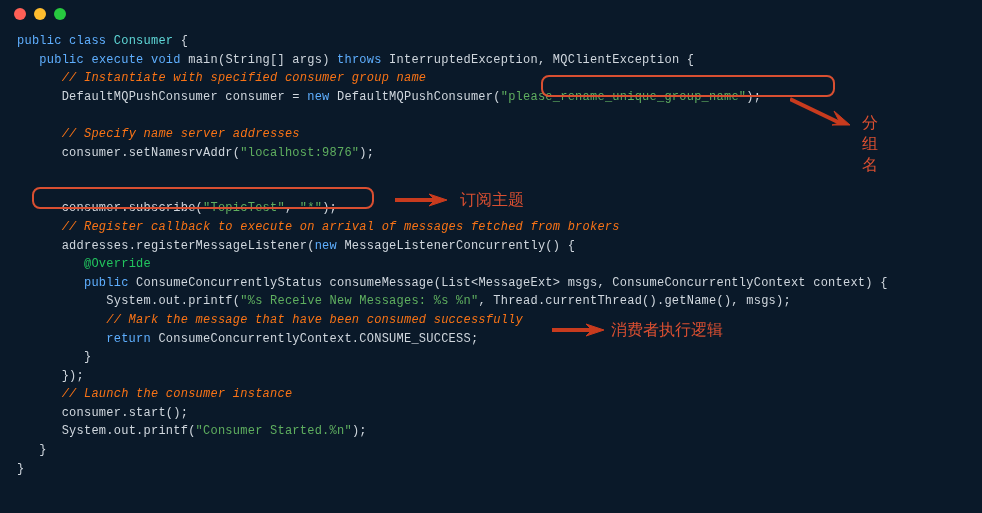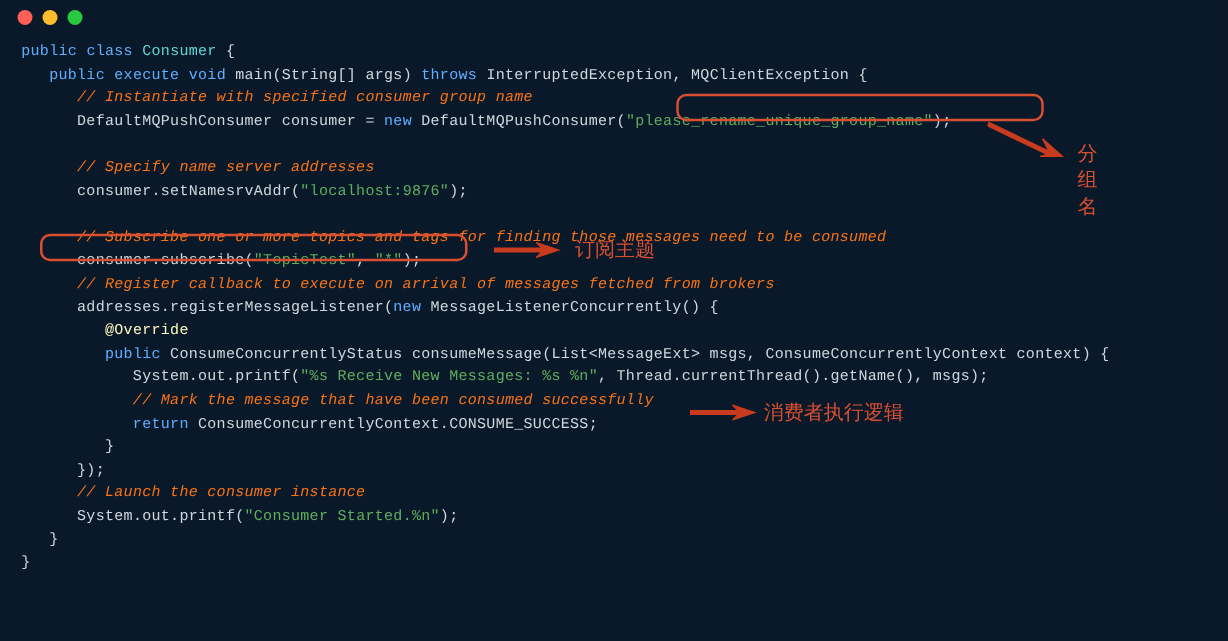--- a/index.html
+++ b/index.html
@@ -35,21 +35,21 @@
     }
     .line {
       white-space: pre;
       line-height: 18.6px;
       color: #d0d7de;
       letter-spacing: 0.02em;
     }
     .kw { color: #5fafff; }
     .comment { color: #f97316; font-style: italic; }
     .string { color: #5faf5f; }
-    .annotation { color: #fef9c3; }
+    .annotation { color: #22c55e; }
     .classname { color: #5fd7d7; }
 
     .highlight-box {
       position: absolute;
       border: 2px solid #d94f31;
       border-radius: 8px;
       pointer-events: none;
     }
     .box1 { left: 541px; top: 47px; width: 294px; height: 22px; }
     .box2 { left: 32px; top: 159px; width: 342px; height: 22px; }
@@ -92,21 +92,21 @@
     <div class="line"><span>      </span><span>DefaultMQPushConsumer consumer = </span><span class="kw">new</span><span> DefaultMQPushConsumer(</span><span class="string">"please_rename_unique_group_name"</span><span>);</span></div>
 
     <div class="line"><span></span>&nbsp;</div>
 
     <div class="line"><span>      </span><span class="comment">// Specify name server addresses</span></div>
 
     <div class="line"><span>      </span><span>consumer.setNamesrvAddr(</span><span class="string">"localhost:9876"</span><span>);</span></div>
 
     <div class="line"><span></span>&nbsp;</div>
 
-    <div class="line"><span>      </span><span class="comment">// Subscribe one or more topics and tags for finding those messages need to be consumed</span></div>
+    <div class="line"><span>      </span></div>
 
     <div class="line"><span>      </span><span>consumer.subscribe(</span><span class="string">"TopicTest"</span><span>, </span><span class="string">"*"</span><span>);</span></div>
 
     <div class="line"><span>      </span><span class="comment">// Register callback to execute on arrival of messages fetched from brokers</span></div>
 
     <div class="line"><span>      </span><span>addresses.registerMessageListener(</span><span class="kw">new</span><span> MessageListenerConcurrently() {</span></div>
 
     <div class="line"><span>         </span><span class="annotation">@Override</span></div>
 
     <div class="line"><span>         </span><span class="kw">public</span><span> ConsumeConcurrentlyStatus consumeMessage(List&lt;MessageExt&gt; msgs, ConsumeConcurrentlyContext context) {</span></div>
@@ -116,20 +116,21 @@
     <div class="line"><span>            </span><span class="comment">// Mark the message that have been consumed successfully</span></div>
 
     <div class="line"><span>            </span><span class="kw">return</span><span> ConsumeConcurrentlyContext.CONSUME_SUCCESS;</span></div>
 
     <div class="line"><span>         </span><span>}</span></div>
 
     <div class="line"><span>      </span><span>});</span></div>
 
     <div class="line"><span>      </span><span class="comment">// Launch the consumer instance</span></div>
 
+    <div class="line"><span>      </span><span>consumer.start();</span></div>
 
     <div class="line"><span>      </span><span>System.out.printf(</span><span class="string">"Consumer Started.%n"</span><span>);</span></div>
 
     <div class="line"><span>   </span><span>}</span></div>
 
     <div class="line"><span>}</span></div>
 
     <div class="highlight-box box1"></div>
     <div class="highlight-box box2"></div>
 

